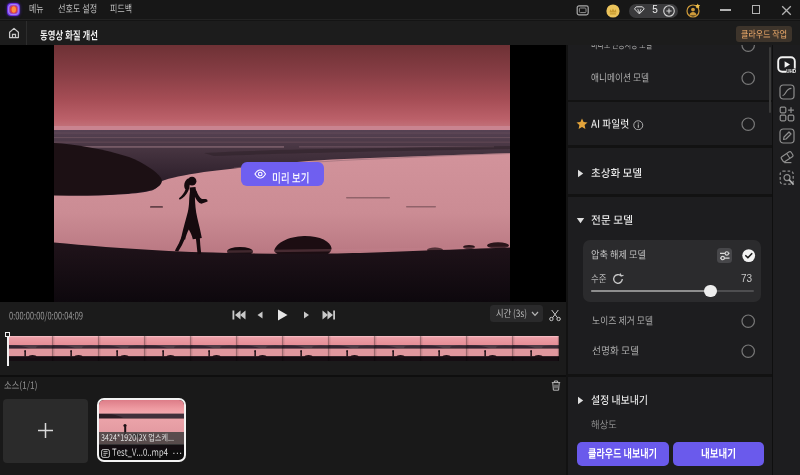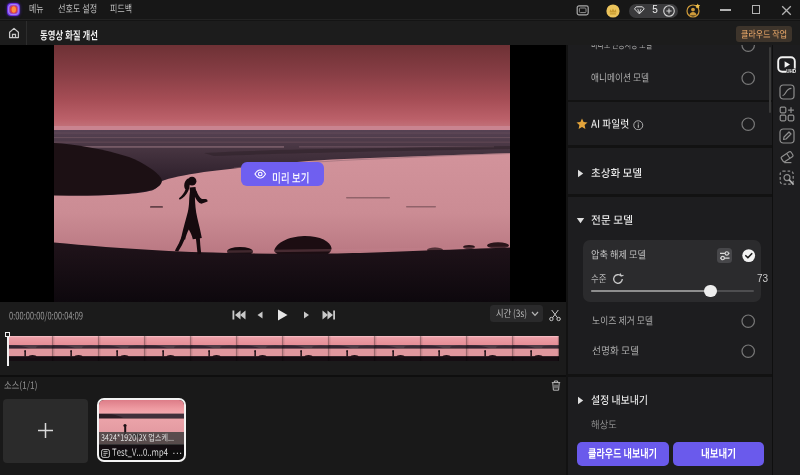--- a/index.html
+++ b/index.html
@@ -317,21 +317,21 @@
  <circle cx="6.7" cy="6.6" r="6.4" fill="#f2f2f2"></circle>
  <path d="M3.8 6.7 L5.9 8.8 L9.7 4.7" fill="none" stroke="#1c1c1c" stroke-width="1.6" stroke-linecap="round" stroke-linejoin="round"></path>
 </svg>
 <svg style="position:absolute;left:591px;top:272.1px;" width="18" height="14" viewBox="0 -10.5 18 14">
       <path d="M3.5 -8.3H4.1V-7.8Q4.1 -7.3 4 -6.8Q3.8 -6.3 3.5 -5.9Q3.2 -5.5 2.8 -5.2Q2.4 -4.9 2 -4.7Q1.5 -4.5 1.1 -4.4L0.8 -5.1Q1.2 -5.1 1.6 -5.3Q2 -5.5 2.3 -5.8Q2.7 -6 2.9 -6.3Q3.2 -6.7 3.4 -7Q3.5 -7.4 3.5 -7.8ZM3.6 -8.3H4.2V-7.8Q4.2 -7.4 4.4 -7Q4.5 -6.7 4.8 -6.4Q5.1 -6 5.4 -5.8Q5.8 -5.5 6.2 -5.3Q6.6 -5.1 7 -5.1L6.7 -4.4Q6.2 -4.5 5.8 -4.7Q5.3 -4.9 4.9 -5.2Q4.5 -5.5 4.2 -5.9Q4 -6.3 3.8 -6.8Q3.6 -7.3 3.6 -7.8ZM3.5 -2.8H4.2V0.8H3.5ZM0.4 -3.3H7.3V-2.6H0.4Z M11.2 -7.8H11.8V-7.5Q11.8 -6.9 11.5 -6.4Q11.3 -5.9 10.9 -5.5Q10.5 -5.1 10 -4.8Q9.4 -4.6 8.8 -4.5L8.6 -5.2Q9 -5.2 9.4 -5.4Q9.8 -5.5 10.1 -5.8Q10.4 -6 10.6 -6.2Q10.9 -6.5 11 -6.8Q11.2 -7.2 11.2 -7.5ZM11.4 -7.8H12.1V-7.5Q12.1 -7.2 12.2 -6.8Q12.3 -6.5 12.6 -6.3Q12.8 -6 13.2 -5.8Q13.5 -5.5 13.9 -5.4Q14.2 -5.2 14.6 -5.2L14.4 -4.5Q13.8 -4.6 13.3 -4.8Q12.7 -5.1 12.3 -5.5Q11.9 -5.9 11.7 -6.4Q11.4 -6.9 11.4 -7.5ZM8.8 -8.2H14.4V-7.5H8.8ZM8.2 -3.8H15.1V-3.1H8.2ZM11.3 -3.3H12V-1.2H11.3ZM9 -0.1H14.3V0.6H9ZM9 -2.1H9.7V0.2H9Z" fill="#b9b9b9"></path>
     </svg>
 <svg class="abs" style="left:611.5px;top:272.5px" width="12" height="12" viewBox="0 0 12 12">
  <path d="M10.3 6 A4.3 4.3 0 1 1 8.9 2.8" fill="none" stroke="#c9c9c9" stroke-width="1.3"></path>
  <path d="M8.2 0.6 L9.2 3 L11.5 2.2" fill="none" stroke="#c9c9c9" stroke-width="1.2"></path>
 </svg>
-<div class="abs" style="left:748px;top:272.5px;width:20px;text-align:right;font-size:10px;color:#c9c9c9">73</div>
+<div class="abs" style="left:732px;top:272.5px;width:20px;text-align:right;font-size:10px;color:#c9c9c9">73</div>
 <div class="abs" style="left:591px;top:290px;width:163px;height:2.4px;border-radius:1.2px;background:#4e4e50"></div>
 <div class="abs" style="left:591px;top:290px;width:119px;height:2.4px;border-radius:1.2px;background:#8e8e8e"></div>
 <div class="abs" style="left:704px;top:284.8px;width:12.6px;height:12.6px;border-radius:50%;background:#ededed"></div>
 <svg style="position:absolute;left:591.5px;top:314.3px;" width="64" height="14" viewBox="0 -10.5 64 14">
       <path d="M1.3 -4.4H6.9V-3.7H1.3ZM0.4 -1.1H7.7V-0.4H0.4ZM3.7 -3.9H4.4V-0.9H3.7ZM1.3 -7.9H2.1V-4.1H1.3Z M14.4 -8.7H15.1V0.8H14.4ZM10.9 -7.9Q11.5 -7.9 12 -7.5Q12.4 -7.1 12.7 -6.4Q12.9 -5.6 12.9 -4.6Q12.9 -3.6 12.7 -2.9Q12.4 -2.1 12 -1.7Q11.5 -1.3 10.9 -1.3Q10.3 -1.3 9.9 -1.7Q9.4 -2.1 9.1 -2.9Q8.9 -3.6 8.9 -4.6Q8.9 -5.6 9.1 -6.4Q9.4 -7.1 9.9 -7.5Q10.3 -7.9 10.9 -7.9ZM10.9 -7.2Q10.5 -7.2 10.2 -6.9Q9.9 -6.6 9.8 -6Q9.6 -5.4 9.6 -4.6Q9.6 -3.9 9.8 -3.3Q9.9 -2.7 10.2 -2.4Q10.5 -2.1 10.9 -2.1Q11.3 -2.1 11.6 -2.4Q11.9 -2.7 12.1 -3.3Q12.2 -3.9 12.2 -4.6Q12.2 -5.4 12.1 -6Q11.9 -6.6 11.6 -6.9Q11.3 -7.2 10.9 -7.2Z M16.7 -1.2H24V-0.4H16.7ZM20 -7.4H20.6V-6.6Q20.6 -6 20.4 -5.5Q20.2 -5 19.9 -4.5Q19.6 -4.1 19.2 -3.8Q18.8 -3.4 18.3 -3.2Q17.9 -2.9 17.4 -2.8L17.1 -3.5Q17.5 -3.6 17.9 -3.8Q18.3 -4 18.7 -4.3Q19.1 -4.6 19.4 -4.9Q19.6 -5.3 19.8 -5.7Q20 -6.2 20 -6.6ZM20.1 -7.4H20.7V-6.6Q20.7 -6.2 20.9 -5.7Q21.1 -5.3 21.4 -5Q21.7 -4.6 22 -4.3Q22.4 -4 22.8 -3.8Q23.2 -3.6 23.7 -3.5L23.4 -2.8Q22.9 -3 22.4 -3.2Q21.9 -3.4 21.5 -3.8Q21.1 -4.1 20.8 -4.6Q20.5 -5 20.3 -5.5Q20.1 -6 20.1 -6.6ZM17.3 -7.7H23.4V-7H17.3Z M33 -8.7H33.7V0.8H33ZM30 -5.3H31.6V-4.6H30ZM31.4 -8.5H32V0.3H31.4ZM28.5 -7.2H29.1V-6Q29.1 -5.2 29 -4.5Q28.8 -3.7 28.6 -3.1Q28.3 -2.4 28 -1.9Q27.7 -1.4 27.2 -1.1L26.8 -1.7Q27.3 -2.1 27.7 -2.8Q28.1 -3.5 28.3 -4.3Q28.5 -5.1 28.5 -6ZM28.7 -7.2H29.2V-6Q29.2 -5.2 29.4 -4.4Q29.6 -3.6 30 -3Q30.4 -2.3 30.9 -2L30.5 -1.3Q29.9 -1.7 29.5 -2.5Q29.1 -3.2 28.9 -4.1Q28.7 -5 28.7 -6ZM27 -7.6H30.7V-6.9H27Z M40.9 -8.7H41.6V0.8H40.9ZM39 -4.9H41.2V-4.1H39ZM38.3 -7.7H39Q39 -6.6 38.8 -5.7Q38.6 -4.7 38.2 -3.9Q37.8 -3 37.1 -2.3Q36.4 -1.6 35.4 -1L35 -1.7Q35.9 -2.2 36.5 -2.8Q37.1 -3.4 37.5 -4.2Q37.9 -4.9 38.1 -5.7Q38.3 -6.6 38.3 -7.5ZM35.4 -7.7H38.7V-7H35.4Z M45.1 -1.1H52.4V-0.4H45.1ZM48.4 -3.6H49.1V-0.9H48.4ZM46 -7.9H51.5V-3.4H46ZM50.8 -7.2H46.7V-4.1H50.8Z M59.4 -8.7H60.1V-3.6H59.4ZM56.2 -6.6H58.2V-5.9H56.2ZM57.8 -8.5H58.5V-3.7H57.8ZM53.7 -4.8H54.2Q54.8 -4.8 55.3 -4.8Q55.7 -4.8 56.2 -4.9Q56.6 -4.9 57.1 -5L57.1 -4.3Q56.7 -4.2 56.2 -4.2Q55.8 -4.1 55.3 -4.1Q54.8 -4.1 54.2 -4.1H53.7ZM53.7 -8.1H56.7V-7.4H54.4V-4.3H53.7ZM54.8 -3.2H60.1V-1H55.5V0.4H54.8V-1.6H59.4V-2.5H54.8ZM54.8 -0H60.4V0.7H54.8Z" fill="#b3b3b3"></path>
     </svg>
 <svg class="abs" style="left:741.3px;top:314.3px" width="14" height="14" viewBox="0 0 14 14">
  <circle cx="7.2" cy="7.2" r="6.2" fill="none" stroke="#787878" stroke-width="1.2"></circle>
     </svg>
 <svg style="position:absolute;left:591.5px;top:344.3px;" width="50" height="14" viewBox="0 -10.5 50 14">

